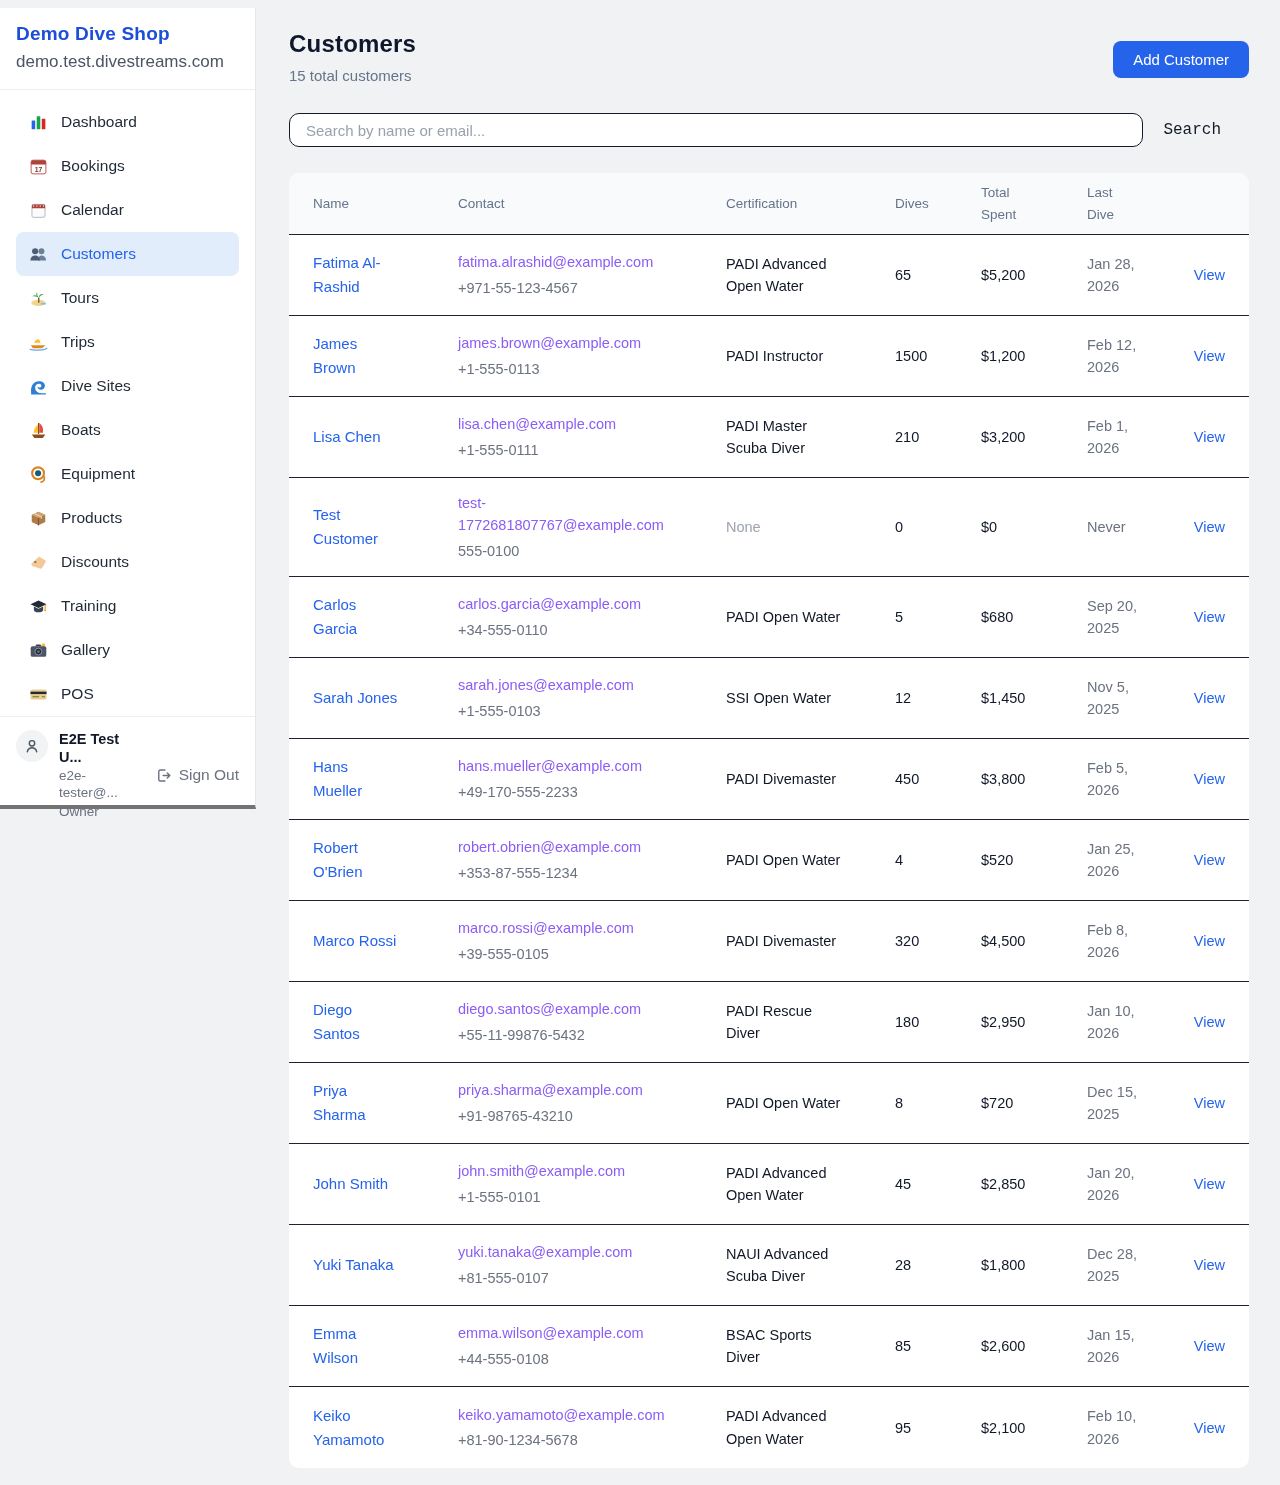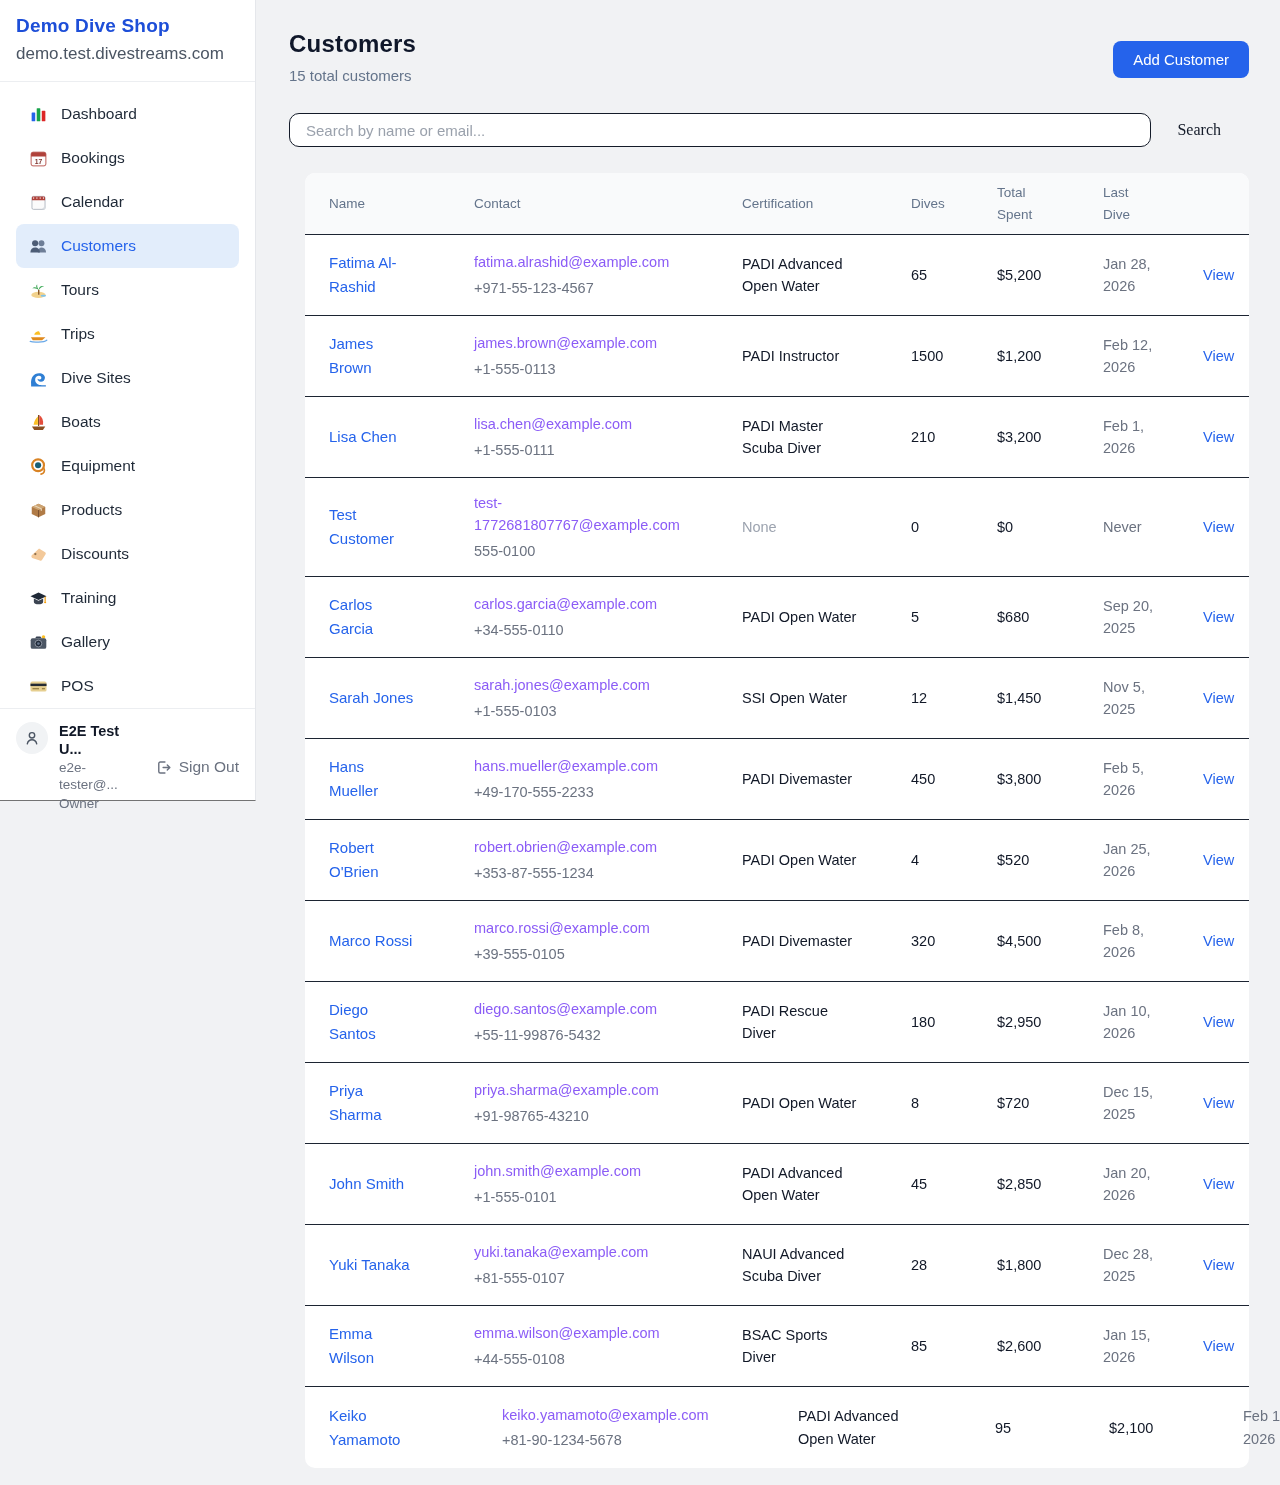--- a/index.html
+++ b/index.html
@@ -7,25 +7,25 @@
   body {
     height:1485px;
     background:#f1f2f4;
     font-family:"Liberation Sans", sans-serif;
     color:#111827;
     position:relative;
     overflow:hidden;
   }
   
   .sidebar {
-    position:absolute; left:0; top:0;
+    position:absolute; left:0; top:8px;
     width:256px; height:801px;
     background:#fff;
     border-right:1px solid #e5e7eb;
-    border-bottom:1px solid #737373;
+    border-bottom:4px solid #737373;
     display:flex; flex-direction:column;
   }
   .brand { padding:15px 16px 17px; border-bottom:1px solid #eceef1; }
   .brand-name { color:#1d4ed8; font-size:19px; font-weight:bold; letter-spacing:.2px; }
   .brand-domain { color:#4b5563; font-size:17px; margin-top:7px; }
   .nav { padding:10px 16px 0; flex:1; }
   .nav-item {
     display:flex; align-items:center; gap:13px;
     height:44px; padding:0 13px; border-radius:8px;
     font-size:15.5px; color:#1f2937; cursor:pointer;
@@ -68,42 +68,42 @@
   .search-row { margin-top:29px; display:flex; align-items:center; }
   .search-input {
     flex:1; height:34px;
     border:1.5px solid #141b29; border-radius:10px;
     background:#fff; padding:0 16px;
     font-family:inherit; font-size:15px; color:#111827;
   }
   .search-input::placeholder { color:#9aa1ac; }
   .search-btn {
     background:none; border:none; cursor:pointer;
-    font-family:Liberation Serif, serif; font-size:16px; color:#141b29;
-    padding:0 28px 0 26px;
+    font-family:Liberation Mono, monospace; font-size:16px; color:#141b29;
+    padding:0 28px 0 20px;
   }
   
-  .table-card { margin-top:26px; background:#fff; border-radius:10px;margin-left:16px; }
+  .table-card { margin-top:26px; background:#fff; border-radius:10px; }
   .thead, .tr {
     display:grid;
     grid-template-columns:145px 268px 169px 86px 106px 100px 1fr;
     padding:0 24px;
     align-items:center;
   }
   .thead {
     background:#f9fafb;
     border-radius:10px 10px 0 0;
     min-height:62px;
     border-bottom:1px solid #1c2432;
     color:#64748b; font-size:13.5px;
   }
   .th { line-height:1.6; }
   .th .narrow { display:inline-block; max-width:44px; }
   .tr { min-height:81px; border-bottom:1px solid #1c2432; padding-top:14px; padding-bottom:14px; }
-  .tr:last-child { border-bottom:none;gap:28px; }
+  .tr:last-child { border-bottom:none; }
   .td { font-size:14.5px; line-height:1.55; }
   .td.name a {
     color:#2563eb; font-size:15px; font-weight:500;
     text-decoration:none; display:inline-block; max-width:86px;
     line-height:1.6; cursor:pointer;
   }
   .td .email { color:#8b5cf6; max-width:212px; overflow-wrap:break-word; }
   .td .phone { color:#6b7280; margin-top:3px; }
   .td.cert { color:#111827; max-width:116px; }
   .td.cert.muted { color:#9ca3af; }

